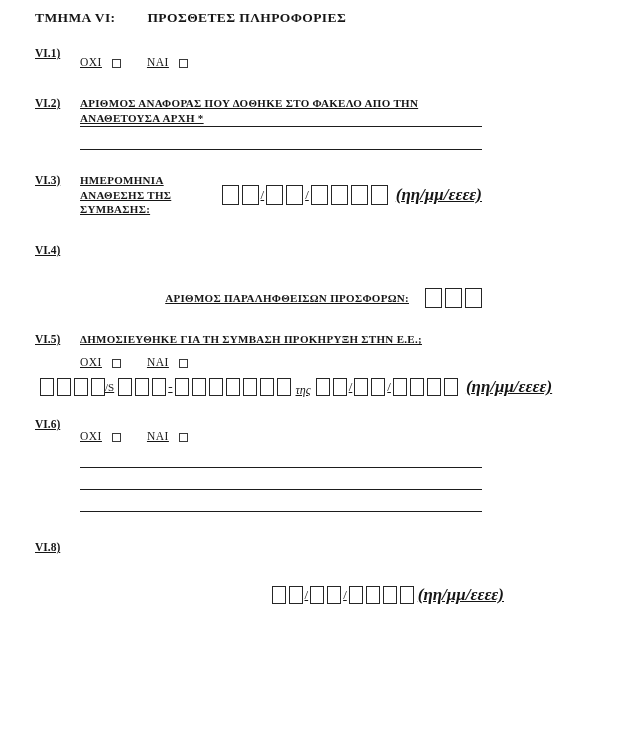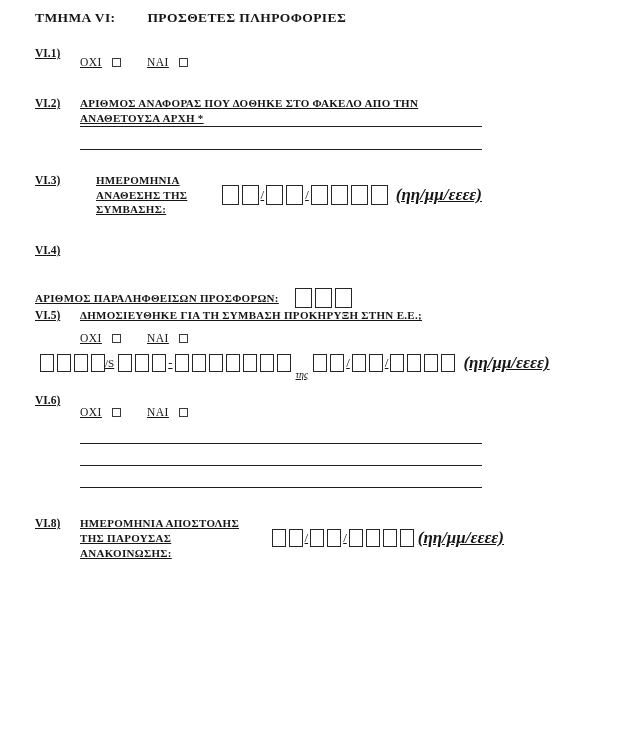--- a/index.html
+++ b/index.html
@@ -16,63 +16,63 @@
   .doc-title .t-label, .doc-title .t-text {
     font-weight:bold; font-size:13.5px; letter-spacing:0.4px;
   }
 
   .item { display:flex;text-decoration:underline; }
   .item-num { flex:0 0 45px; font-weight:bold; font-size:11.5px; padding-top:1px; }
   .item-body { flex:1 1 auto; min-width:0; }
 
   .heading { font-weight:bold; font-size:11px; letter-spacing:0.3px; line-height:1.35; }
   .heading.justify { text-align:justify; }
-  .inline-row { display:flex; align-items:center; }
-
-  .yn-row { display:flex; align-items:center; font-size:11.5px; font-weight:normal; }
+  .inline-row { display:flex; align-items:center;justify-content:flex-end; }
+
+  .yn-row { display:flex; align-items:flex-end; font-size:11.5px; font-weight:normal; }
   .yn-label { letter-spacing:0.5px; }
   .checkbox {
     width:9px; height:9px; border:1px solid #3a3a3a; display:inline-block;
     margin-left:10px; background:var(--paper);
   }
   .yn-gap { width:26px; }
 
   .hint { font-style:italic; font-weight:bold; font-size:17px; white-space:nowrap; }
 
   .blank-line { border-top:1px solid #1d1d1d; height:0; width:100%; }
 
   .boxes-row { display:flex; align-items:center; }
   .box-group { display:inline-flex; gap:3px; }
   .digit-box {
     width:14px; height:18px; border:1px solid #262626;
     display:inline-block; background:var(--paper);
   }
   .box-group.lg .digit-box { width:17px; height:20px; }
   .sep { font-size:13px; padding:0 2px; }
   .small-label { font-size:11px; }
-  .of-label { font-style:italic; font-size:10px; padding:0 5px; position:relative; top:11px; }
+  .of-label { font-style:italic; font-size:12px; padding:0 5px; position:relative; top:3px; }
 
   .vi1 { margin-top:20px; }  .vi1 .yn-row { margin-top:10px; }
   .vi2 { margin-top:28px; }
   .vi2 .blank-line:first-of-type { margin-top:27px; }
   .vi2 .blank-line + .blank-line { margin-top:22px; }
-  .vi3 { margin-top:23px;gap:16px; }
+  .vi3 { margin-top:23px; }
   .vi4 { margin-top:26px;flex-direction:column; }
-  .vi5 { }
+  .vi5 { margin-top:24px; }
   .vi5 .yn-row { margin-top:9px; }
   .vi5 .boxes-row { margin-top:9px; margin-left:-40px; }
   .vi6 { margin-top:20px; }
   .vi6 .yn-row { margin-top:13px; }
   .vi6 .hint-row { margin-top:17px; }
   .vi6 .blank-line.first { margin-top:25px; }
   .vi6 .blank-line.next { margin-top:21px; }
   .vi7 { margin-top:25px; }
   .vi7 .blank-line.first { margin-top:22px; }
   .vi7 .blank-line.next { margin-top:20px; }
-  .vi8 { margin-top:28px; }
+  .vi8 { margin-top:28px;flex-direction:column; }
   .vi8 .inline-row { margin-right:-22px; }
   .gap8 { width:8px; flex:0 0 8px; }
   .gap16 { width:16px; flex:0 0 16px; } .gap4 { width:4px; flex:0 0 4px; }
 </style>
 </head>
 <body>
 
 <div class="page">
 
   <div class="doc-title">
@@ -220,21 +220,20 @@
       <div class="blank-line next"></div>
       <div class="blank-line next"></div>
     </div>
   </div>
 
 
   <div class="item vi8">
     <div class="item-num">VI.8)</div>
     <div class="item-body">
       <div class="inline-row">
-        <span class="heading">ΗΜΕΡΟΜΗΝΙΑ ΑΠΟΣΤΟΛΗΣ ΤΗΣ ΠΑΡΟΥΣΑΣ ΑΝΑΚΟΙΝΩΣΗΣ:</span>
         <span class="gap8"></span>
         <span class="boxes-row">
           <span class="box-group">
               <span class="digit-box"></span>
               <span class="digit-box"></span>
             </span>
           <span class="sep">/</span>
           <span class="box-group">
               <span class="digit-box"></span>
               <span class="digit-box"></span>

